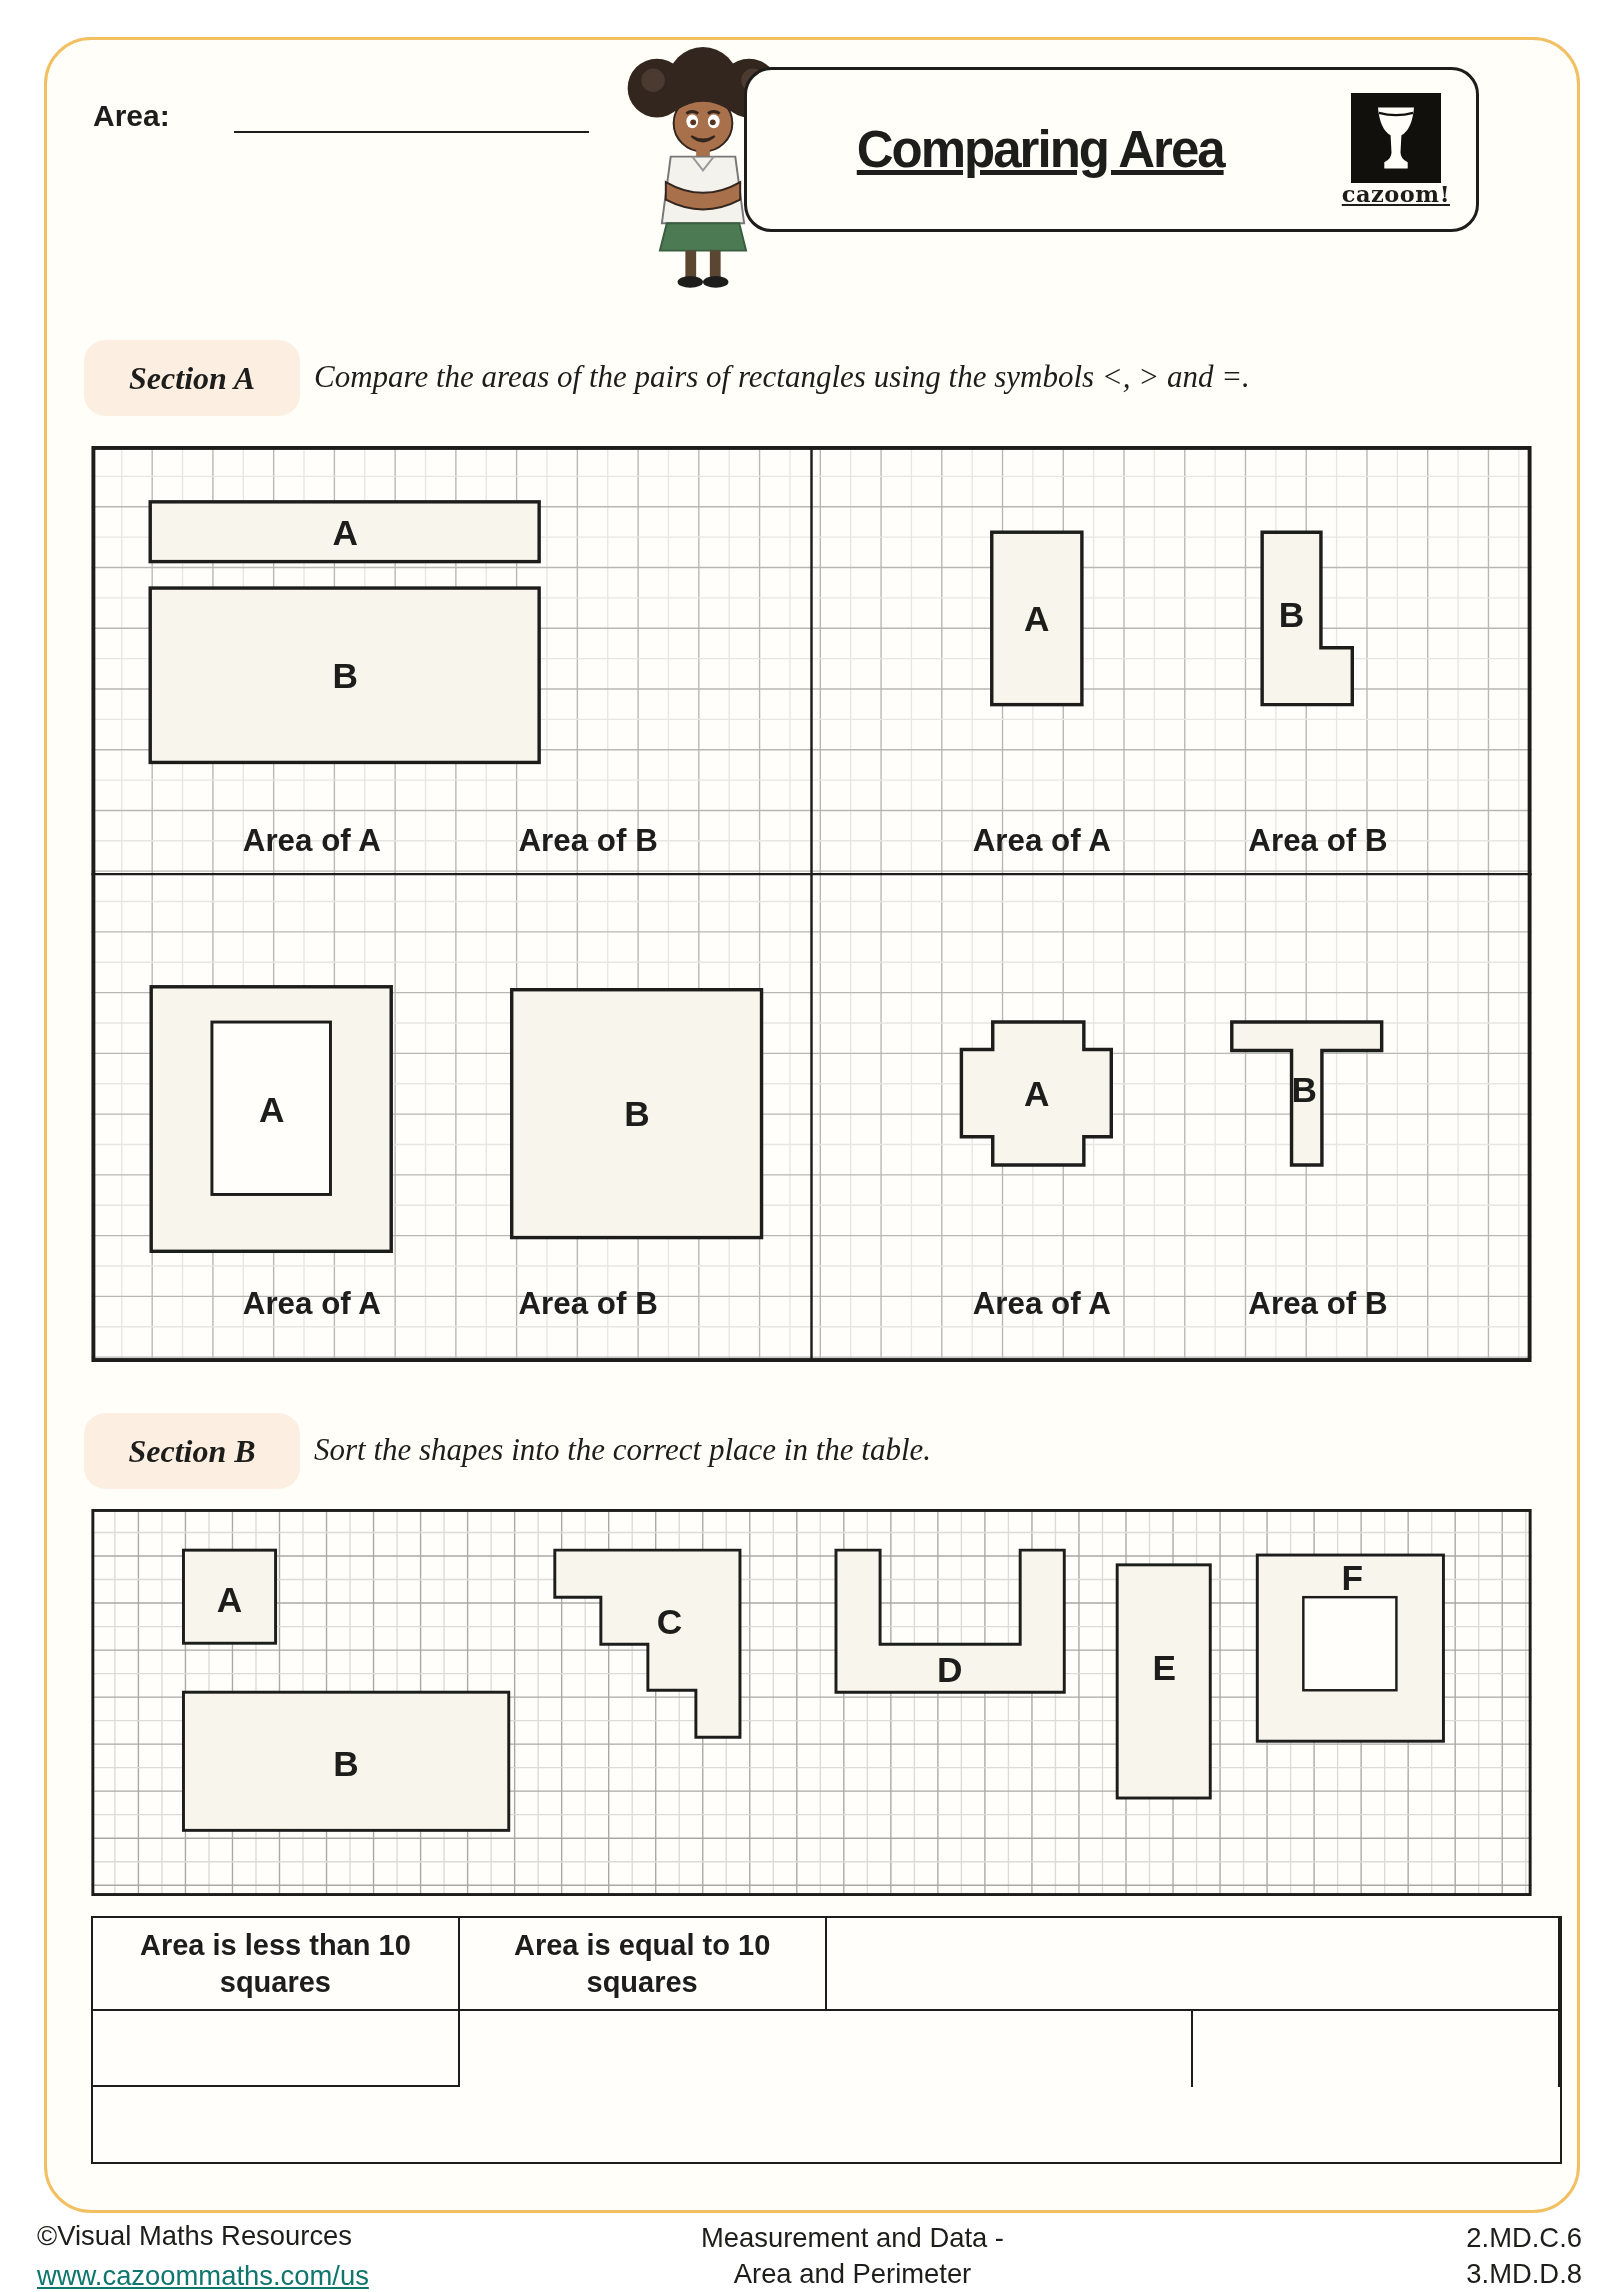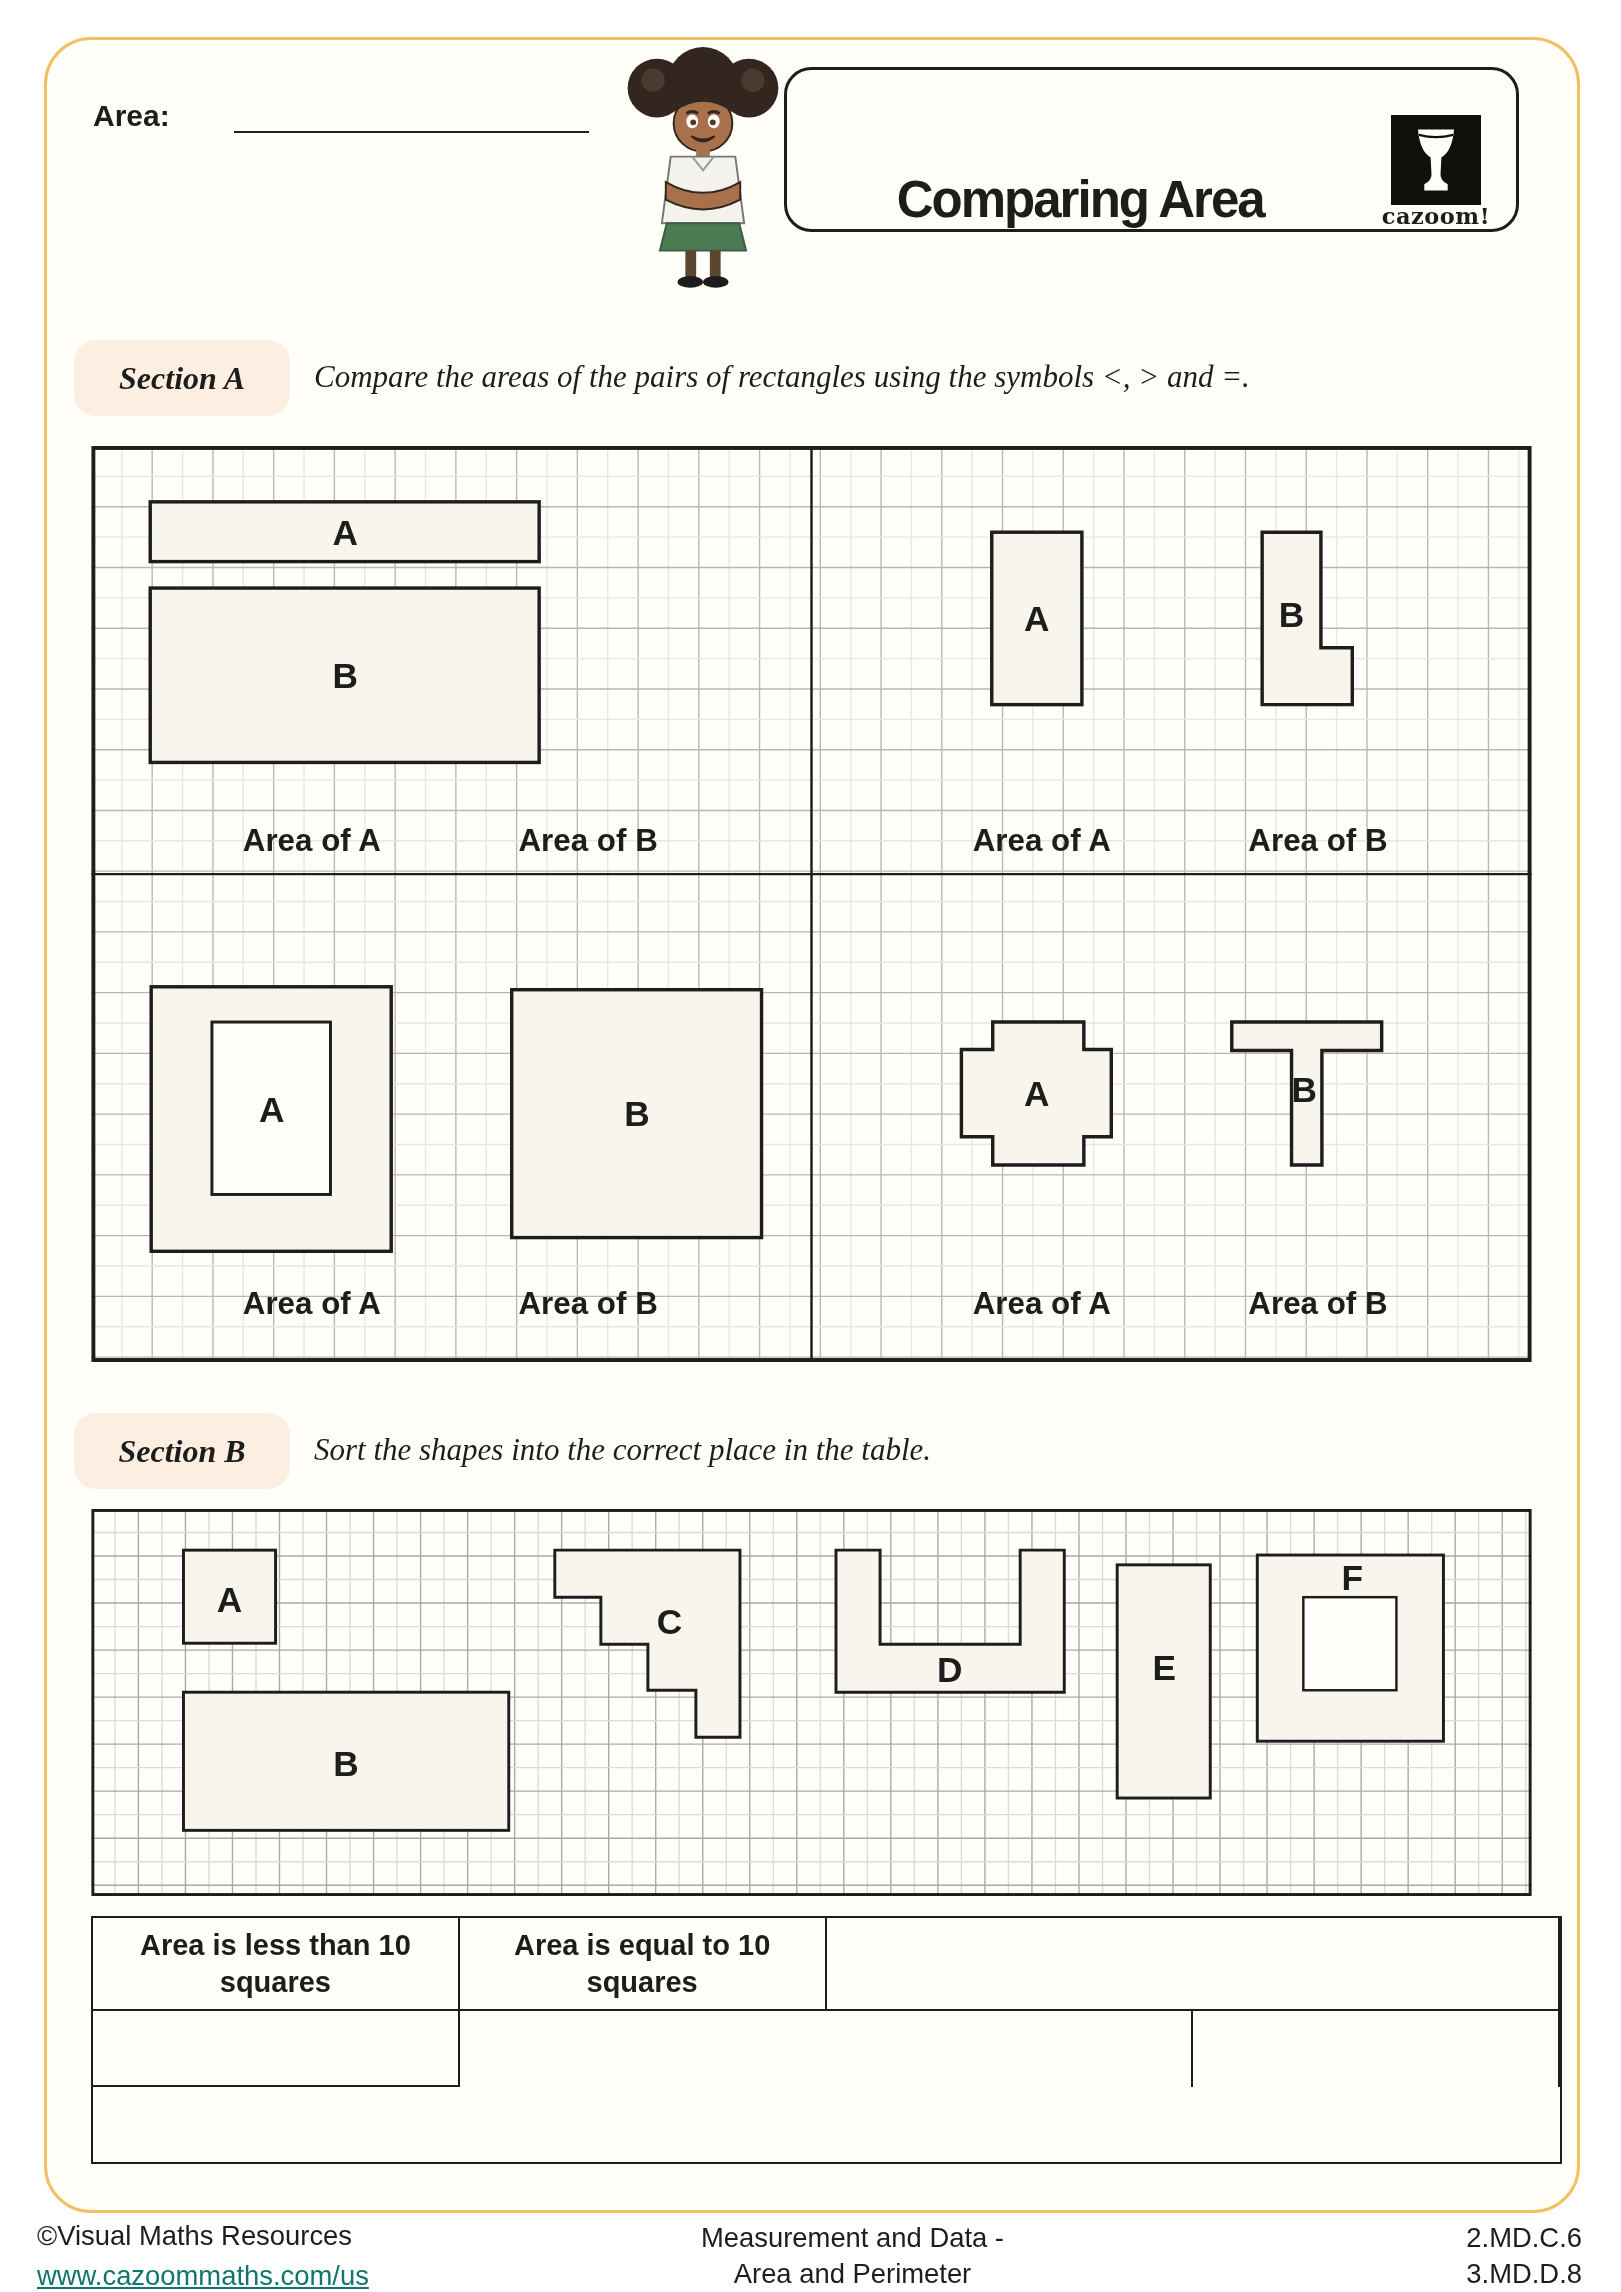--- a/index.html
+++ b/index.html
@@ -9,33 +9,33 @@
   }
   .page-border{
     position:absolute;left:44px;top:37px;width:1530px;height:2170px;
     border:3.9px solid #F2C063;border-radius:47px;background:#FFFEF8;
   }
   .name-date{position:absolute;left:93px;top:98px;}
   .nd-row{display:flex;align-items:flex-end;margin-bottom:25.5px;}
   .nd-label{font-size:30px;font-weight:bold;width:110px;}
   .nd-line{display:inline-block;width:355px;border-bottom:2.9px solid #1d1d1b;height:33px;margin-left:31px;}
   .title-box{
-    position:absolute;left:784px;top:67px;width:735px;height:165px;
+    position:absolute;left:744px;top:67px;width:735px;height:165px;
     background:#FFFEF8;border:3.9px solid #1d1d1b;border-radius:27.4px;
-    display:flex;align-items:flex-end;box-sizing:border-box;
+    display:flex;align-items:center;box-sizing:border-box;text-decoration:underline;
   }
   .title-text{
     flex:1;text-align:center;font-size:51px;font-weight:bold;letter-spacing:-2px;
   }
   .logo-block{width:125px;margin-right:17.6px;text-align:center;}
   .logo-square{width:90px;height:90px;background:#12100d;margin:0 auto;}
   .logo-word{font-family:"DejaVu Serif",serif;font-weight:bold;font-size:22.5px;letter-spacing:0.5px;margin-top:-2px;}
   .mascot{position:absolute;left:610px;top:35px;}
   .section-chip{
-    position:absolute;left:74px;width:216px;height:76px;background:#FCEFE2;border-radius:21.6px;
+    position:absolute;left:84px;width:216px;height:76px;background:#FCEFE2;border-radius:21.6px;
     display:flex;align-items:center;justify-content:center;
     font-family:"Liberation Serif",serif;font-style:italic;font-weight:bold;font-size:32px;
   }
   .chip-a{top:340px;}
   .chip-b{top:1413px;}
   .instruction{
     position:absolute;left:314px;font-family:"Liberation Serif",serif;font-style:italic;font-size:31px;
   }
   .instr-a{top:359px;}
   .instr-b{top:1432px;}

